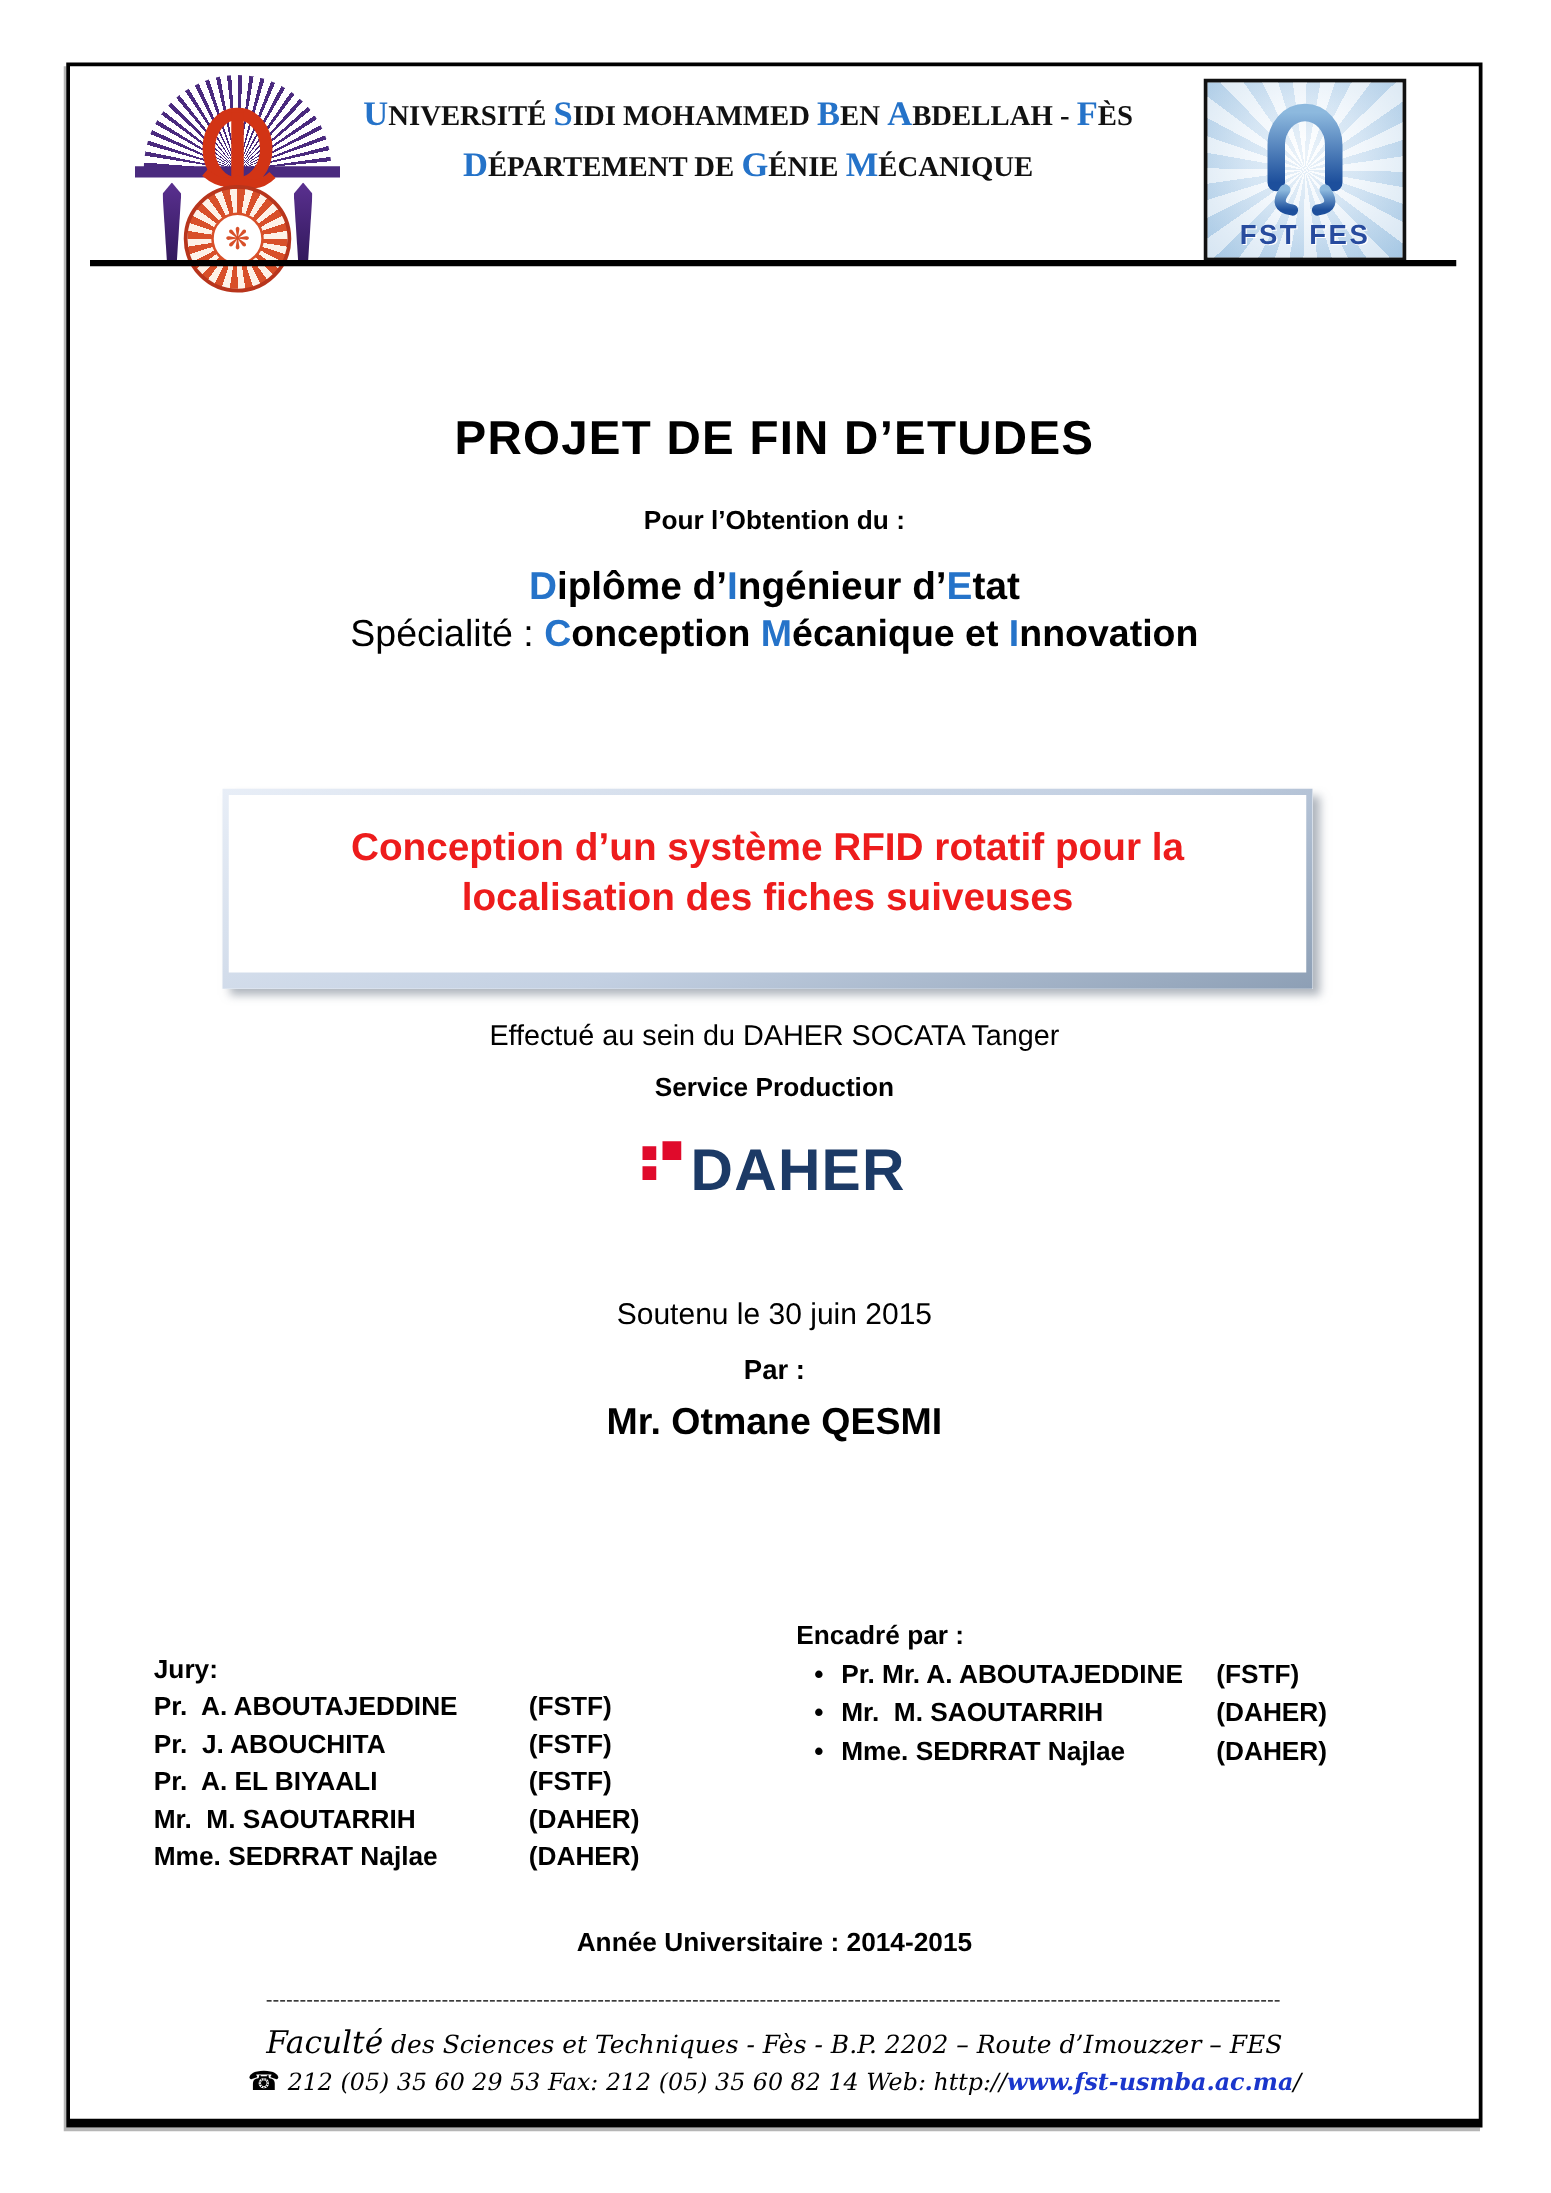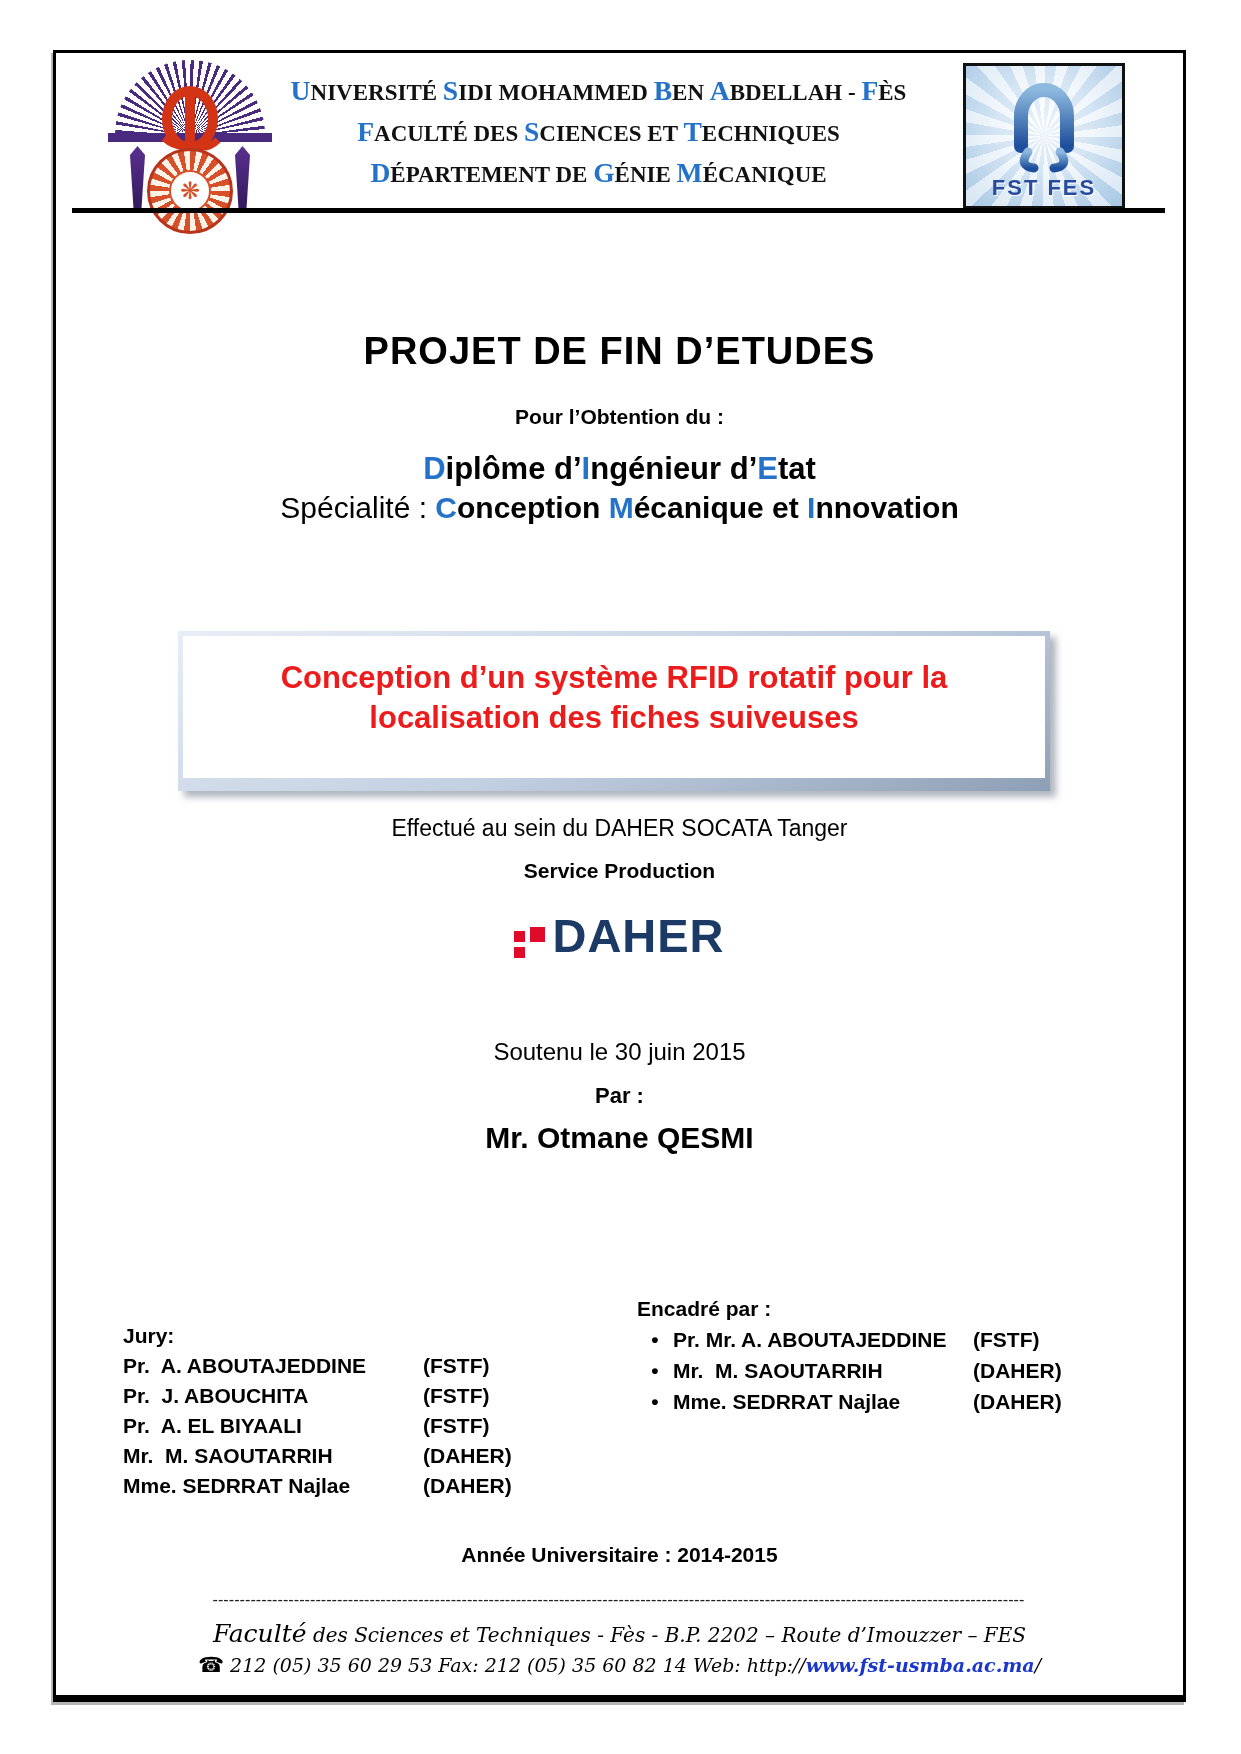--- a/index.html
+++ b/index.html
@@ -87,21 +87,21 @@
   .title-box-inner {
     background:#fff; padding:22px 14px 40px 14px;
     text-align:center; font-size:31px; font-weight:bold; line-height:40px;
     color:#ed1c1c;
   }
 
   .t-host1 { top:762px; font-size:23px; font-weight:normal; }
   .t-host2 { top:806px; font-size:21px; font-weight:bold; }
 
   .daher { top:845px; }
-  .daher-wrap { display:inline-flex; align-items:flex-end; }
+  .daher-wrap { display:inline-flex; align-items:center; }
   .daher-squares { position:relative; width:36px; height:36px; }
   .daher-squares i { position:absolute; background:#e00a2b; }
   .dsq1 { left:0;  top:4;  width:11px; height:11px; top:4px; }
   .dsq2 { left:16px; top:0; width:15px; height:15px; }
   .dsq3 { left:0;  top:20px; width:11px; height:11px; }
   .daher-text {
     margin:10px 0 0 2px; font-size:47px; font-weight:800; letter-spacing:1px;
     color:#1c3a66; font-family:"Liberation Sans", sans-serif;
   }
 
@@ -157,21 +157,20 @@
         <path d="M14 52 Q28 64 40 58 Q56 66 68 54" fill="none" stroke="#d23415" stroke-width="7"></path>
       </svg>
     </div>
     <div class="medallion">
       <div class="medallion-core">❋</div>
     </div>
   </div>
 
   <div class="hdr-text">
     <div><span class="seg-b">U</span><span>NIVERSITÉ </span><span class="seg-b">S</span><span>IDI MOHAMMED </span><span class="seg-b">B</span><span>EN </span><span class="seg-b">A</span><span>BDELLAH - </span><span class="seg-b">F</span><span>ÈS</span></div>
-    <div><span class="seg-b">F</span><span>ACULTÉ DES </span><span class="seg-b">S</span><span>CIENCES ET </span><span class="seg-b">T</span><span>ECHNIQUES</span></div>
     <div><span class="seg-b">D</span><span>ÉPARTEMENT DE </span><span class="seg-b">G</span><span>ÉNIE </span><span class="seg-b">M</span><span>ÉCANIQUE</span></div>
   </div>
 
   <div class="fst-logo">
     <div class="fst-rays"></div>
     <div class="fst-mono">
       <svg width="112" height="100" viewBox="0 0 112 100">
         <defs>
           <linearGradient id="mg" x1="0" y1="0" x2="0" y2="1">
             <stop offset="0" stop-color="#8db9de"></stop>

